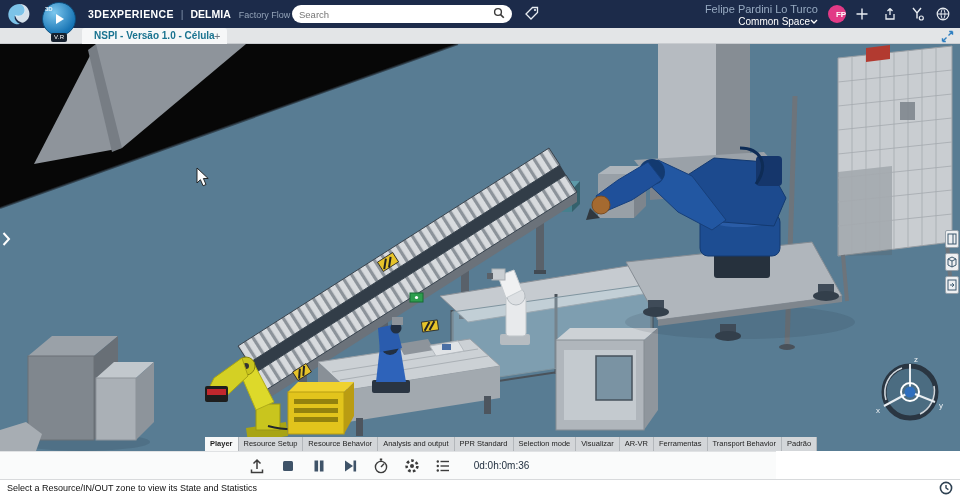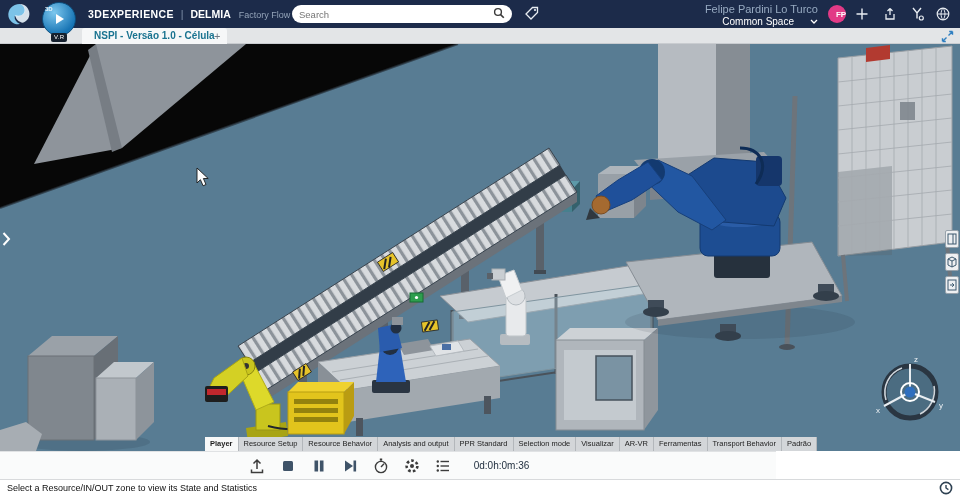--- a/index.html
+++ b/index.html
@@ -15,21 +15,21 @@
   .title .sep{color:#7f91a9;margin:0 4px;}
   .title .appname{font-weight:bold;}
   .title .ctx{color:#93a3b8;font-size:9px;margin-left:5px;}
   .search{position:absolute;left:292px;top:5px;width:220px;height:18px;background:#fff;
     border-radius:9px;display:flex;align-items:center;padding:0 7px;}
   .search input{border:0;outline:0;background:transparent;flex:1;font-size:9.5px;color:#333;
     font-family:"Liberation Sans",sans-serif;}
   .tb-icon{position:absolute;top:6px;width:16px;height:16px;background:none;border:0;cursor:pointer;}
   .userblock{position:absolute;right:142px;top:3px;text-align:right;line-height:1.15;}
   .username{font-size:11px;color:#97aac1;}
-  .space{font-size:10px;color:#fff;display:flex;align-items:center;gap:16px;justify-content:flex-end;cursor:pointer;}
+  .space{font-size:10px;color:#fff;display:flex;align-items:center;gap:0;justify-content:flex-end;cursor:pointer;}
   .avatar{position:absolute;left:828px;top:5px;width:18px;height:18px;border-radius:50%;
     background:#e23a86;color:#fff;font-size:8px;font-weight:bold;display:flex;
     align-items:center;justify-content:center;cursor:pointer;padding-left:8px;}
 
   
   .compass{position:absolute;left:40px;top:1px;width:38px;height:42px;z-index:50;}
   .compass-circle{position:absolute;left:2px;top:1px;width:34px;height:34px;border-radius:50%;
     background:radial-gradient(circle at 35% 30%,#7cc7ee,#1774b4 72%);border:1px solid #0d4f7e;
     display:flex;align-items:center;justify-content:center;cursor:pointer;}
   .compass-3d{position:absolute;left:5px;top:5px;font-size:6px;color:#eaf5fc;font-weight:bold;}

